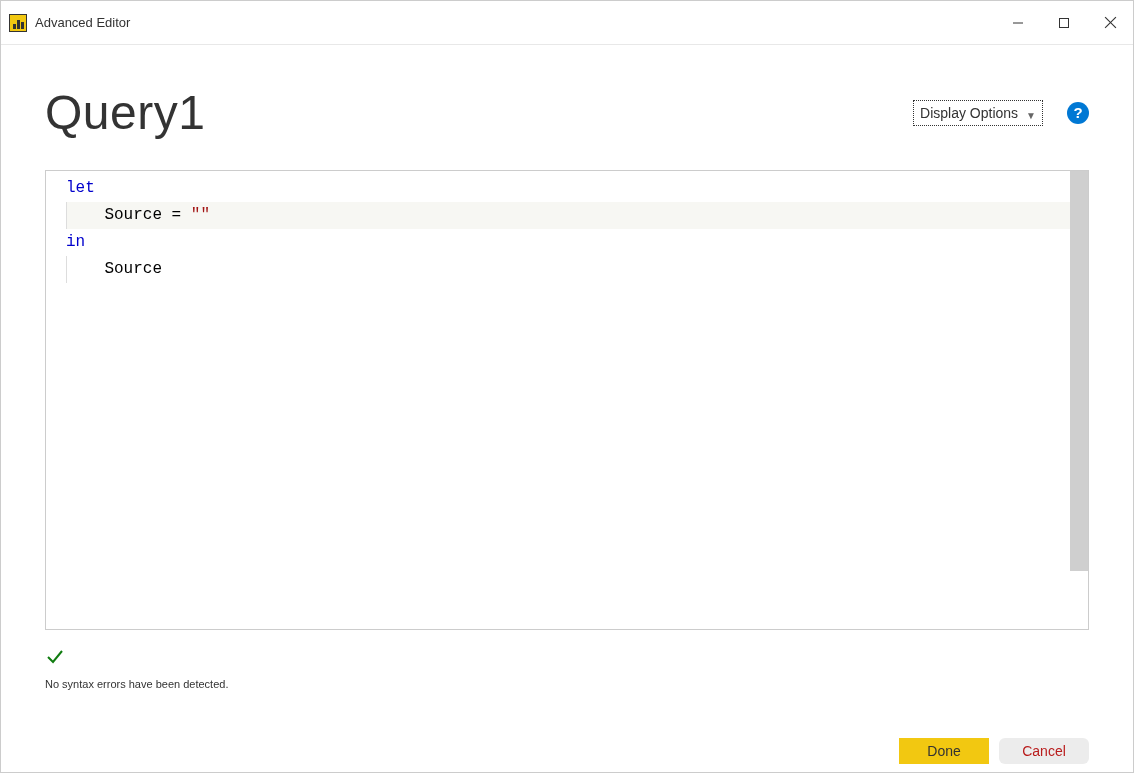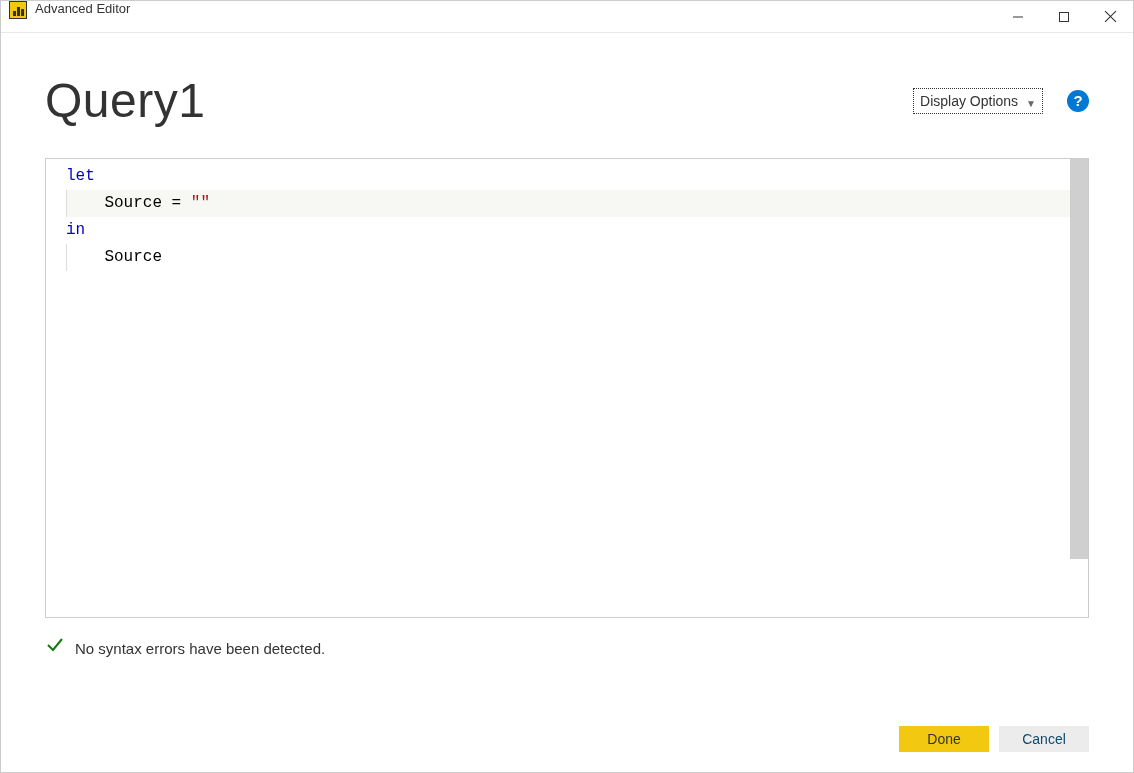--- a/index.html
+++ b/index.html
@@ -9,23 +9,23 @@
     }
     body {
       font-family: "Segoe UI", Tahoma, sans-serif;
       background: #fff;
       width: 1134px;
       height: 773px;
       overflow: hidden;
       border: 1px solid #ccc;
     }
     .titlebar {
-      height: 32px;
-      display: flex;
-      align-items: flex-start;
+      height: 44px;
+      display: flex;
+      align-items: center;
       padding-left: 8px;
       border-bottom: 1px solid #e8e8e8;
     }
     .app-icon {
       width: 18px;
       height: 18px;
       background: #f2c811;
       border: 1px solid #333;
       display: flex;
       align-items: flex-end;
@@ -147,25 +147,26 @@
     .scrollbar {
       position: absolute;
       right: 0;
       top: 0;
       width: 18px;
       height: 400px;
       background: #cfcfcf;
     }
     .status-row {
       display: flex;
-      align-items: flex-end;
+      align-items: flex-start;
       gap: 10px;
       margin-top: 16px;
-      font-size: 15px;
-      color: #333;
+      font-size: 11px;
+      color: #333;
+      flex-direction: column;
     }
     .checkmark {
       color: #107c10;
     }
     .footer {
       margin-top: auto;
       display: flex;
       justify-content: flex-end;
       gap: 10px;
       padding-top: 26px;
@@ -180,21 +181,22 @@
       display: flex;
       align-items: center;
       justify-content: center;
     }
     .btn-primary {
       background: #f2c811;
       color: #333;
     }
     .btn-secondary {
       background: #ececec;
-      color: #0c4a6e;
+      color: #b91c1c;
+      border-radius: 6px;
     }
   </style>
 </head>
 <body>
 
 <div class="titlebar">
   <div class="app-icon">
     <span></span>
       <span></span>
       <span></span>

